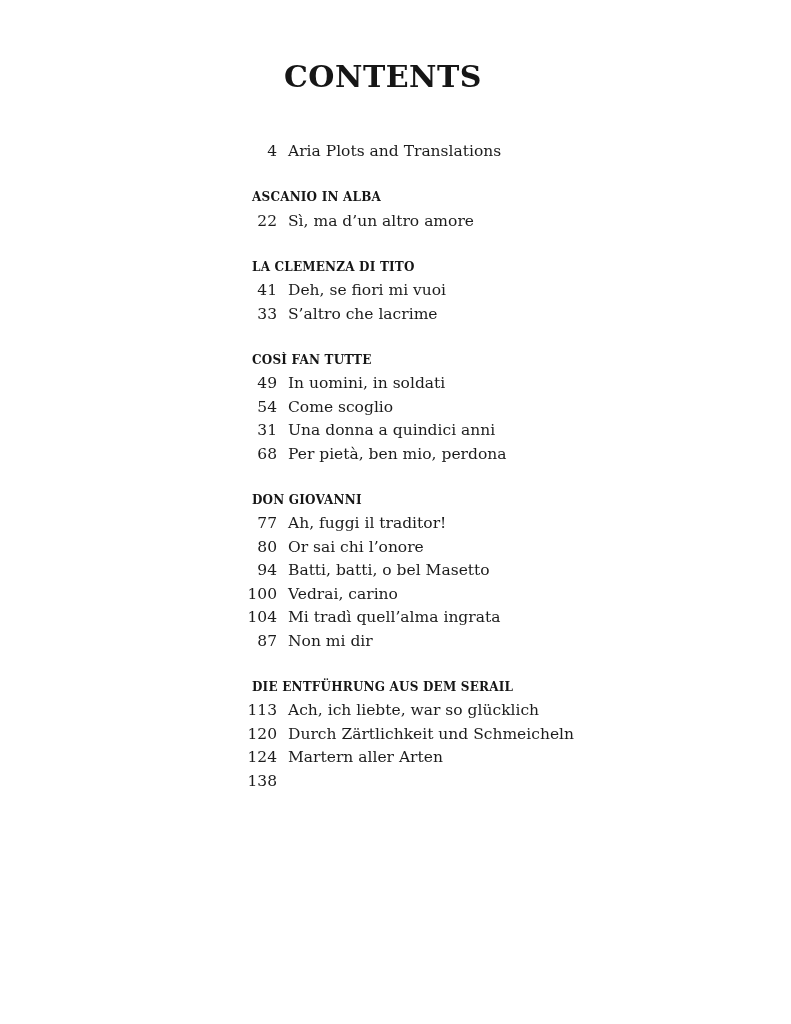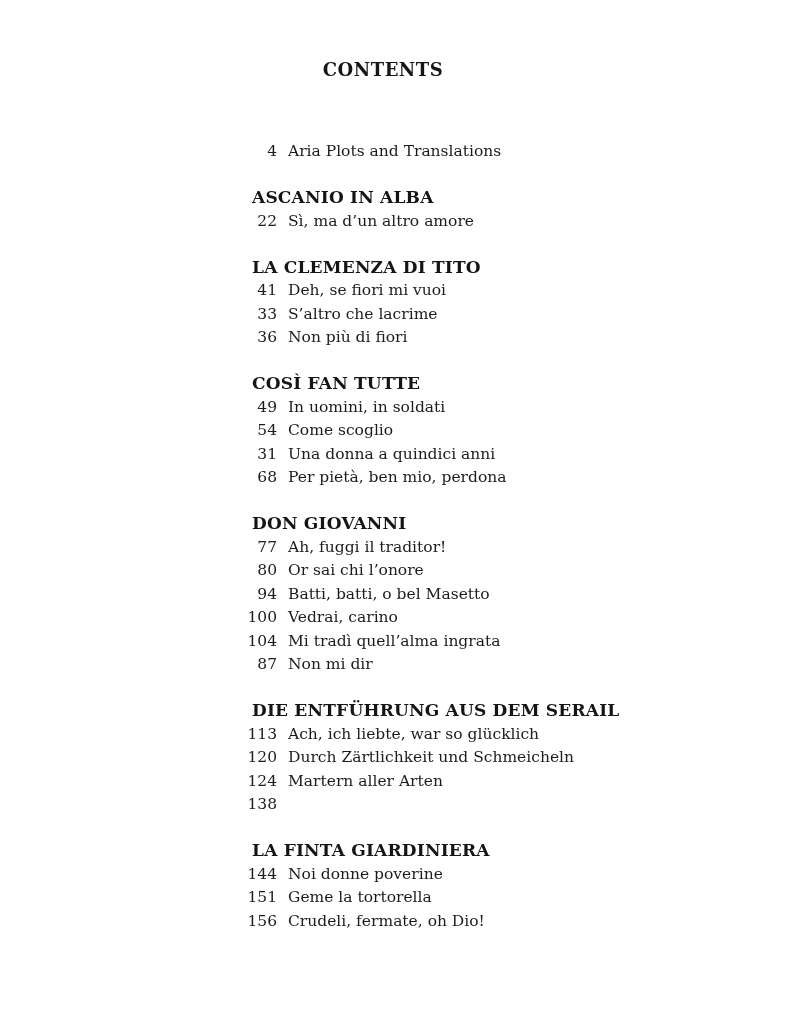--- a/index.html
+++ b/index.html
@@ -15,21 +15,21 @@
     color: #1c1c1c;
     overflow: hidden;
   }
   .page-title {
     position: absolute;
     top: 59px;
     left: 0;
     width: 766px;
     margin: 0;
     text-align: center;
-    font-size: 18px;
+    font-size: 30px;
     font-weight: bold;
     letter-spacing: 0.5px;
     color: #161616;
   }
   .toc {
     position: absolute;
     left: 230px;
     top: 140px;
     width: 480px;
   }
@@ -48,21 +48,21 @@
     padding-left: 11px;
     white-space: nowrap;
     text-align: right;
   }
   .section {
     margin-top: 21.5px;
   }
   .section-title {
     margin-left: 22px;
     font-weight: bold;
-    font-size: 17px;
+    font-size: 12px;
     line-height: 24.5px;
     letter-spacing: 0.2px;
     color: #151515;
     white-space: nowrap;
   }
 </style>
 </head>
 <body>
 
 <h1 class="page-title">CONTENTS</h1>
@@ -82,24 +82,20 @@
       </div>
       <div class="section">
         <div class="section-title">LA CLEMENZA DI TITO</div>
         <div class="row">
           <span class="num">41</span>
           <span class="label">Deh, se fiori mi vuoi</span>
         </div>
         <div class="row">
           <span class="num">33</span>
           <span class="label">S’altro che lacrime</span>
-        </div>
-        <div class="row">
-          <span class="num">36</span>
-          <span class="label">Non più di fiori</span>
         </div>
       </div>
       <div class="section">
         <div class="section-title">COSÌ FAN TUTTE</div>
         <div class="row">
           <span class="num">49</span>
           <span class="label">In uomini, in soldati</span>
         </div>
         <div class="row">
           <span class="num">54</span>
@@ -152,29 +148,14 @@
           <span class="label">Durch Zärtlichkeit und Schmeicheln</span>
         </div>
         <div class="row">
           <span class="num">124</span>
           <span class="label">Martern aller Arten</span>
         </div>
         <div class="row">
           <span class="num">138</span>
         </div>
       </div>
-      <div class="section">
-        <div class="section-title">LA FINTA GIARDINIERA</div>
-        <div class="row">
-          <span class="num">144</span>
-          <span class="label">Noi donne poverine</span>
-        </div>
-        <div class="row">
-          <span class="num">151</span>
-          <span class="label">Geme la tortorella</span>
-        </div>
-        <div class="row">
-          <span class="num">156</span>
-          <span class="label">Crudeli, fermate, oh Dio!</span>
-        </div>
-      </div>
     </div>
 </div>
 
 </body></html>

